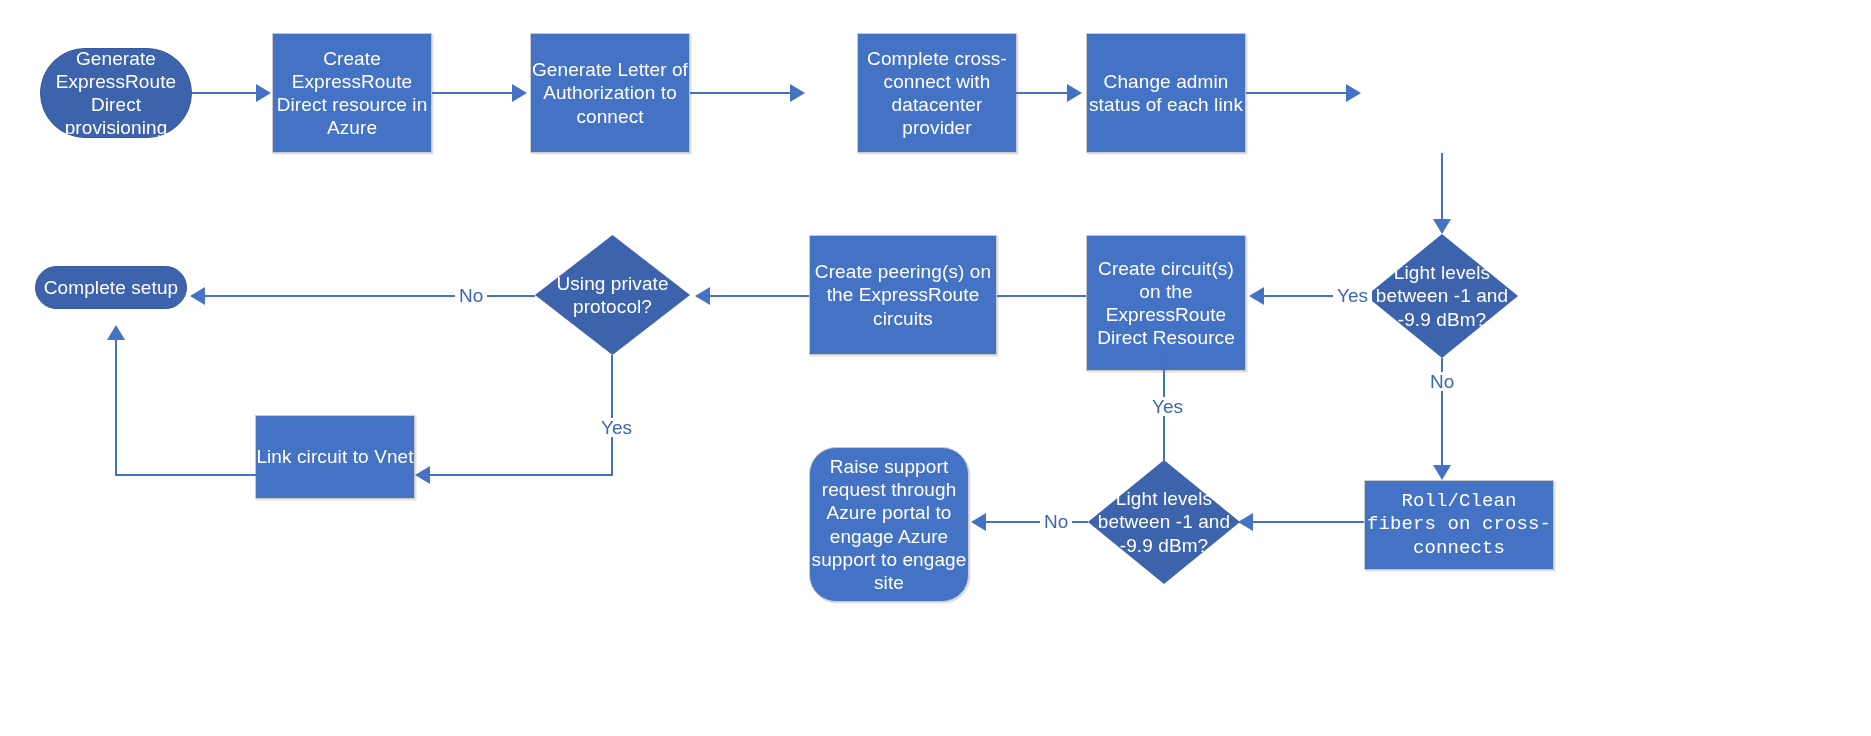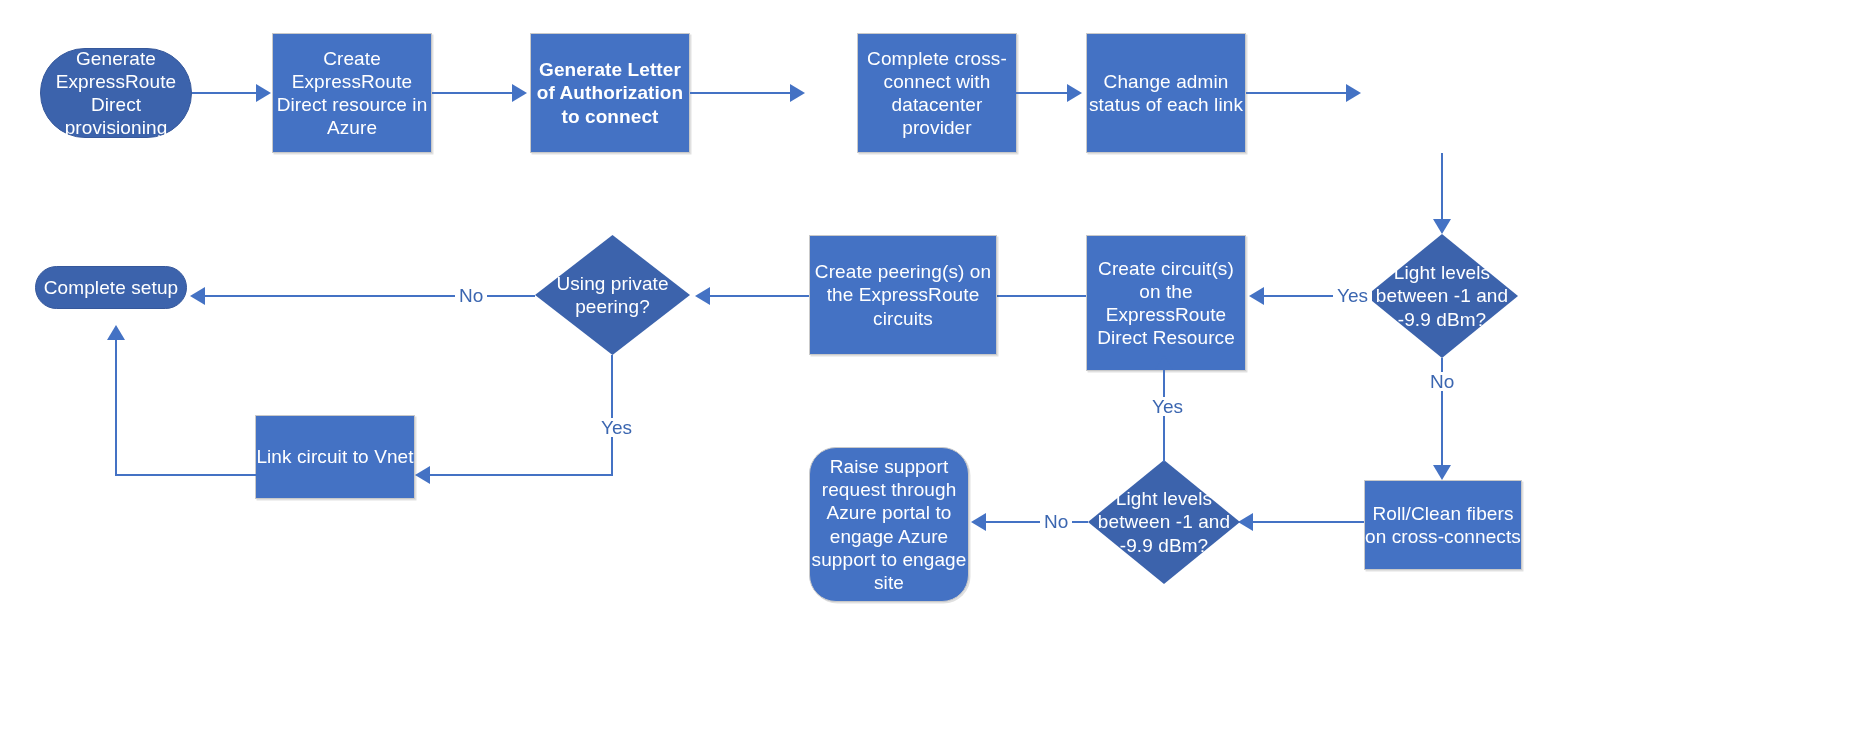--- a/index.html
+++ b/index.html
@@ -53,21 +53,21 @@
   <div class="ln lnh" style="left:192px;top:92px;width:64px;"></div>
   <div class="ah ah-r" style="left:256px;top:84px;"></div>
 
   <div class="node proc" style="left:272px;top:33px;width:160px;height:120px;">
     <span>Create ExpressRoute Direct resource in Azure</span>
   </div>
 
   <div class="ln lnh" style="left:432px;top:92px;width:80px;"></div>
   <div class="ah ah-r" style="left:512px;top:84px;"></div>
 
-  <div class="node proc" style="left:530px;top:33px;width:160px;height:120px;font-weight:bold;">
+  <div class="node proc" style="left:530px;top:33px;width:160px;height:120px;">
     <span>Generate Letter of Authorization to connect</span>
   </div>
 
   <div class="ln lnh" style="left:690px;top:92px;width:100px;"></div>
   <div class="ah ah-r" style="left:790px;top:84px;"></div>
 
   <div class="node proc" style="left:809px;top:33px;width:160px;height:120px;margin-left:48px;">
     <span>Complete cross-connect with datacenter provider</span>
   </div>
 
@@ -103,36 +103,36 @@
 
   <div class="node proc" style="left:809px;top:235px;width:188px;height:120px;">
     <span>Create peering(s) on the ExpressRoute circuits</span>
   </div>
 
   <div class="ln lnh" style="left:710px;top:295px;width:99px;"></div>
   <div class="ah ah-l" style="left:695px;top:287px;"></div>
 
   <div class="node diamond" style="left:535px;top:235px;width:155px;height:120px;">
     <div class="dshape"></div>
-    <div class="dlabel">Using private peering?</div>
+    <div class="dlabel">Using private protocol?</div>
   </div>
 
   <div class="ln lnh" style="left:205px;top:295px;width:330px;"></div>
   <div class="ah ah-l" style="left:190px;top:287px;"></div>
   <div class="elabel" style="left:455px;top:286px;">No</div>
 
   <div class="node term" style="left:35px;top:266px;width:152px;height:43px;">
     <span>Complete setup</span>
   </div>
 
   <div class="ln lnv" style="left:1441px;top:358px;height:107px;"></div>
   <div class="ah ah-d" style="left:1433px;top:465px;"></div>
   <div class="elabel" style="left:1426px;top:372px;">No</div>
 
-  <div class="node proc" style="left:1364px;top:480px;width:158px;height:90px;">
+  <div class="node proc" style="left:1364px;top:480px;width:190px;height:90px;font-family:Liberation Mono, monospace;">
     <span>Roll/Clean fibers on cross-connects</span>
   </div>
 
   <div class="ln lnh" style="left:1253px;top:521px;width:111px;"></div>
   <div class="ah ah-l" style="left:1238px;top:513px;"></div>
 
   <div class="node diamond" style="left:1088px;top:460px;width:152px;height:124px;">
     <div class="dshape"></div>
     <div class="dlabel">Light levels between -1 and -9.9 dBm?</div>
   </div>

